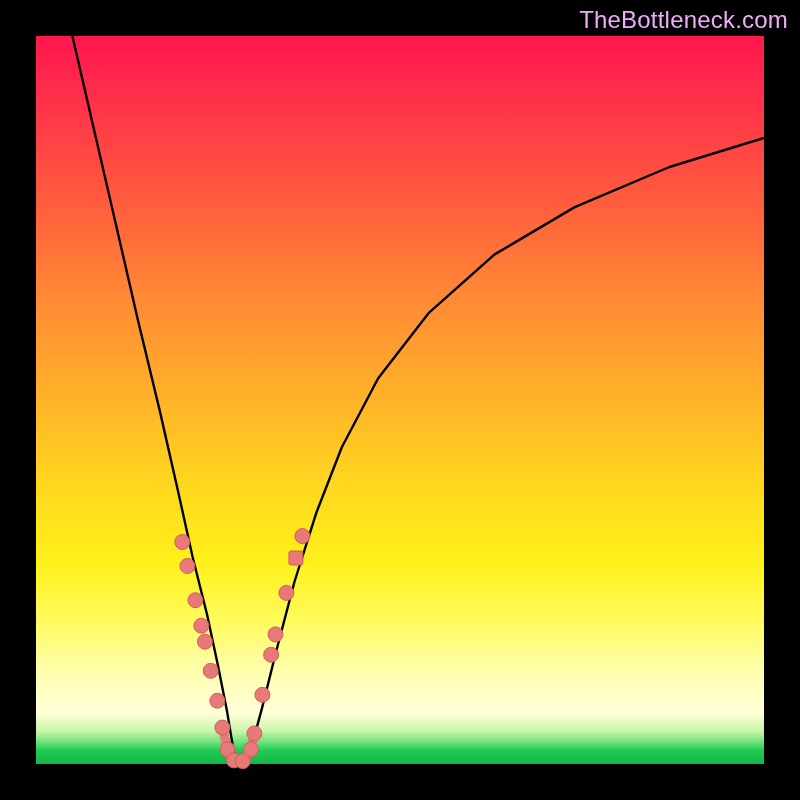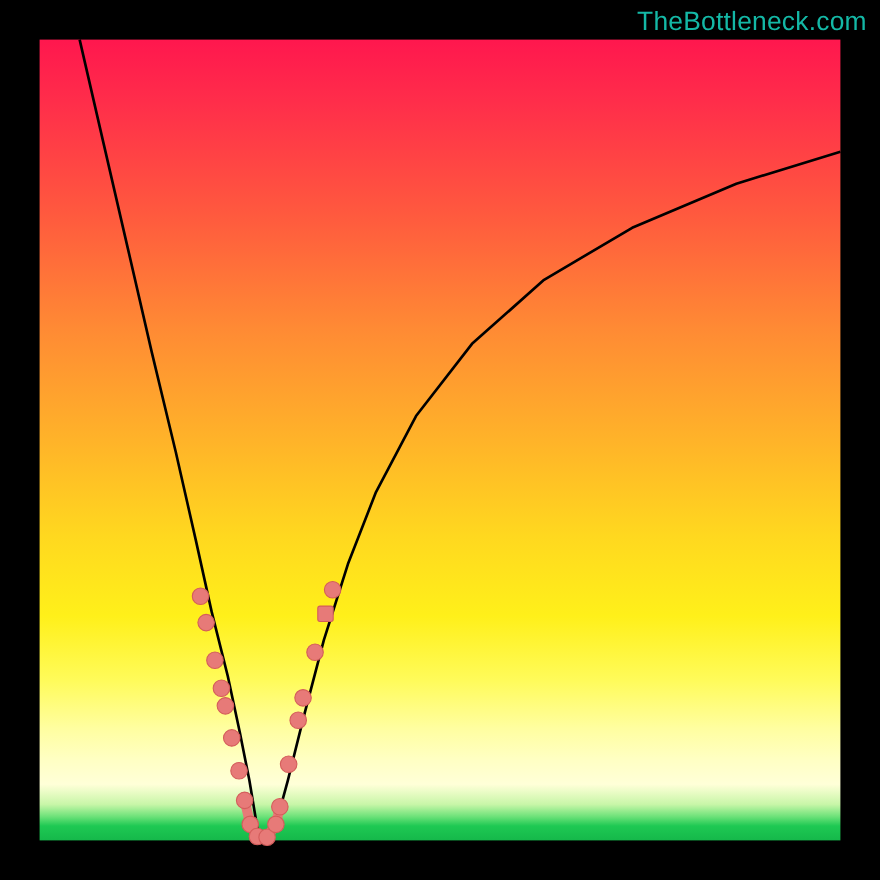--- a/index.html
+++ b/index.html
@@ -42,21 +42,21 @@
       #c8f6a8 95.5%,
       #6ee27a 97%,
       #1ec953 98.2%,
       #15b84a 100%
     );
   }
   .watermark {
     position: absolute;
     top: 6px;
     right: 12px;
-    color: #14b8a6;
+    color: #f0abfc;
     font-size: 24px;
     font-weight: 400;
     letter-spacing: 0.2px;
     user-select: none;
   }
   svg.curve {
     position: absolute;
     top: 0;
     left: 0;
     width: 728px;

